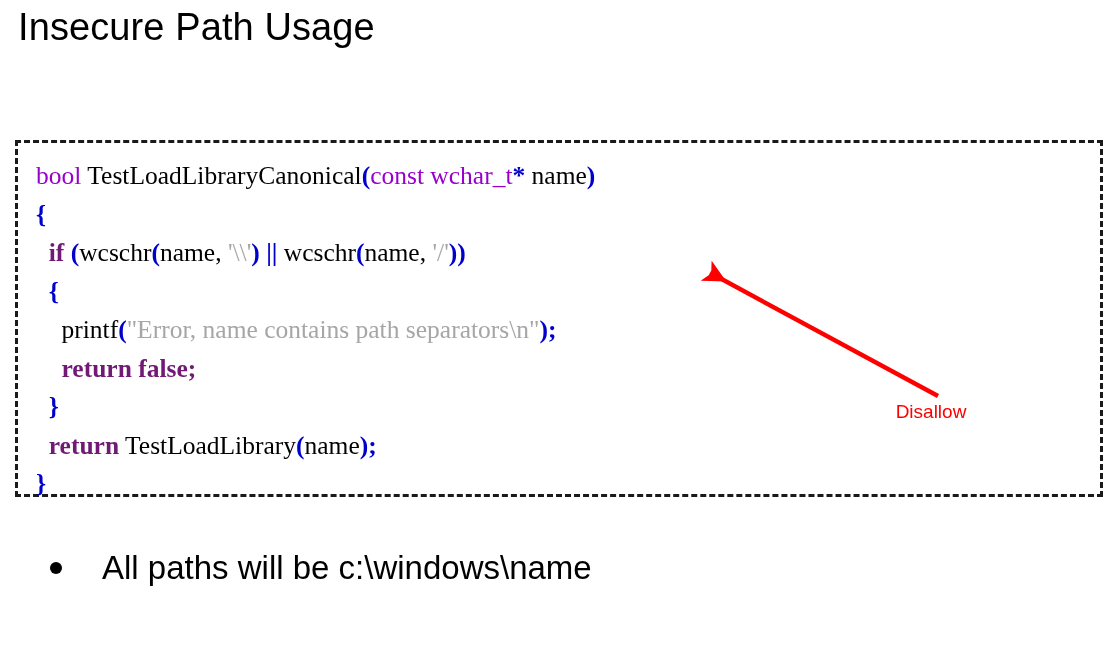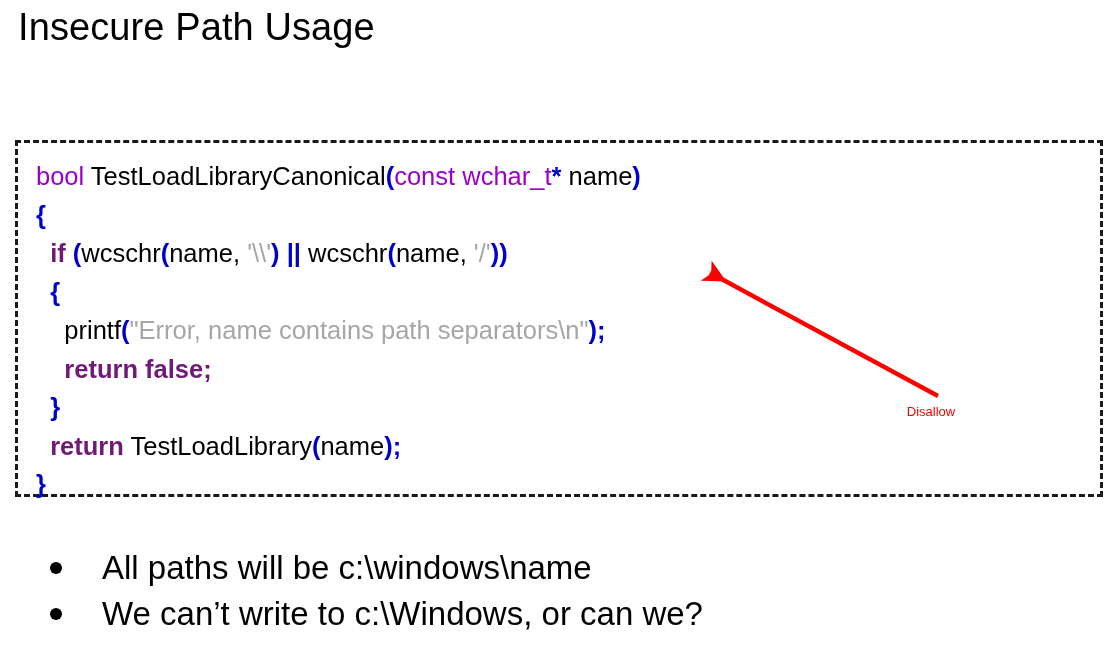--- a/index.html
+++ b/index.html
@@ -38,21 +38,21 @@
     height: 357px;
     border: 3px dashed #1a1a1a;
     box-sizing: border-box;
     background: transparent;
   }
   .code-listing {
     position: absolute;
     left: 18px;
     top: 14px;
     margin: 0;
-    font-family: Liberation Sans, sans-serif;
+    font-family: Liberation Serif, serif;
     font-size: 25.5px;
     line-height: 38.5px;
     white-space: pre;
     color: #000000;
     letter-spacing: 0px;
   }
   .code-line { display: block; height: 38.5px; }
 
   .tok-kw       { color: #701a75; font-weight: bold; }   
   .tok-type     { color: #9900cc; }                      
@@ -62,21 +62,21 @@
 
   
   .annotation {
     position: absolute;
     left: 845px;
     top: 400px;
     width: 172px;
     text-align: center;
     color: #fe0000;
     font-family: "Liberation Sans", sans-serif;
-    font-size: 13px;
+    font-size: 19px;
     line-height: 24px;
   }
   .annotation span { display: block; }
 
   .arrow-layer {
     position: absolute;
     left: 0; top: 0;
     width: 1117px;
     height: 671px;
     pointer-events: none;
@@ -127,14 +127,13 @@
   </defs>
   <line id="annotation-arrow" x1="938" y1="396" x2="710.0379906776395" y2="272.8035098555754" stroke="#fe0000" stroke-width="4.4" marker-end="url(#redhead)"></line>
 </svg>
 
 <div class="annotation">
   <span>Disallow</span>
 </div>
 
 <ul class="bullets" id="bullet-list" style="top:545px;">
     <li class="bullet-item"><span class="bullet-dot"></span><span>All paths will be c:\windows\name</span></li>
-    <li class="bullet-item"><span class="bullet-dot"></span><span>We can’t write to c:\Windows, or can we?</span></li>
   </ul>
 
 </body></html>

